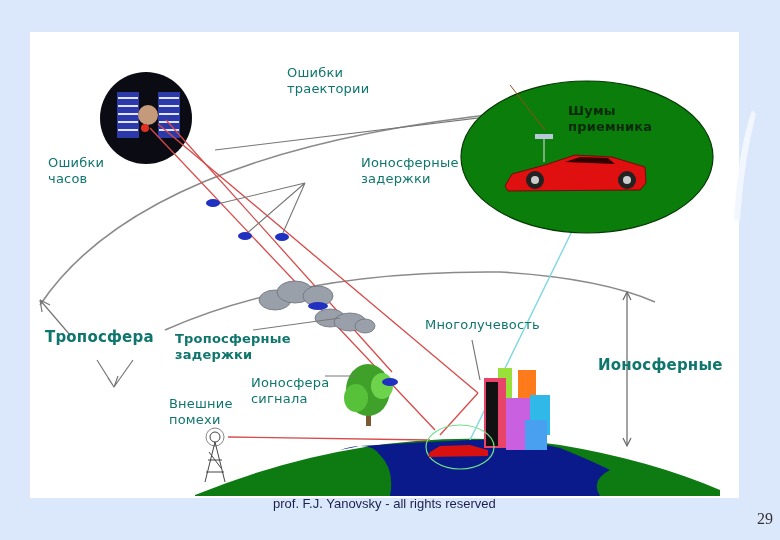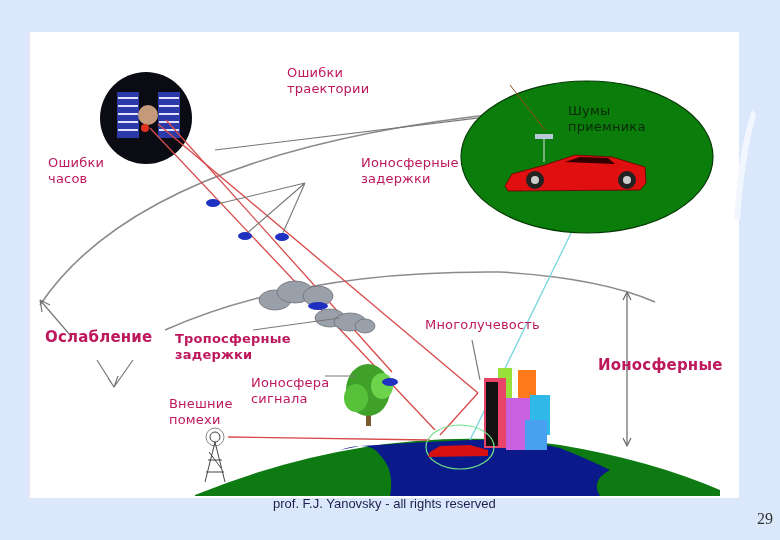--- a/index.html
+++ b/index.html
@@ -1,19 +1,19 @@
 <!DOCTYPE html>
 <html><head>
 <meta charset="utf-8">
 <style>
   html, body { margin:0; padding:0; }
   body { width:780px; height:540px; background:#dbe8fb; position:relative; overflow:hidden; font-family:"Liberation Sans", sans-serif; }
   .slide-frame { position:absolute; left:28px; top:32px; width:709px; height:466px; background:#ffffff; border-left:2px solid #e4e4f4; }
   .diagram { position:absolute; left:0; top:0; width:780px; height:540px; }
-  .lbl { position:absolute; font-family:"DejaVu Sans", sans-serif; font-size:13px; line-height:16px; color:#be185d; white-space:pre; letter-spacing:0.2px; }
+  .lbl { position:absolute; font-family:"DejaVu Sans", sans-serif; font-size:13px; line-height:16px; color:#0f766e; white-space:pre; letter-spacing:0.2px; }
   .lbl.bold { font-weight:bold; font-size:15px; }
   .lbl.green { color:#0a2a0a; }
   .footer { position:absolute; left:273px; top:496px; font-size:13px; color:#1a2050; }
   .page-num { position:absolute; left:757px; top:510px; font-family:"Liberation Serif", serif; font-size:16px; color:#333; }
   .deco { position:absolute; left:732px; top:110px; width:24px; height:110px; }
 </style>
 </head>
 <body>
 
 <div class="slide-frame"></div>
@@ -127,23 +127,23 @@
       <circle cx="627" cy="180" r="4" fill="#ccc"></circle>
   </g>
 </svg>
 
 <div class="lbl" style="left:287px; top:65px;">Ошибки
 траектории</div>
 <div class="lbl" style="left:48px; top:155px;">Ошибки
 часов</div>
 <div class="lbl" style="left:318px; top:155px;margin-left:43px;">Ионосферные
 задержки</div>
-<div class="lbl green" style="left:568px; top:103px;">Шумы
+<div class="lbl green" style="left:568px; top:103px;font-weight:bold;">Шумы
 приемника</div>
-<div class="lbl bold" style="left:45px; top:329px;">Ослабление</div>
+<div class="lbl bold" style="left:45px; top:329px;">Тропосфера</div>
 <div class="lbl" style="left:175px; top:331px;font-weight:bold;">Тропосферные
 задержки</div>
 <div class="lbl" style="left:425px; top:317px;">Многолучевость</div>
 <div class="lbl bold" style="left:598px; top:357px;">Ионосферные</div>
 <div class="lbl" style="left:251px; top:375px;">Ионосфера
 сигнала</div>
 <div class="lbl" style="left:125px; top:396px;margin-left:44px;">Внешние
 помехи</div>
 
 <svg class="deco" viewBox="0 0 24 110">

